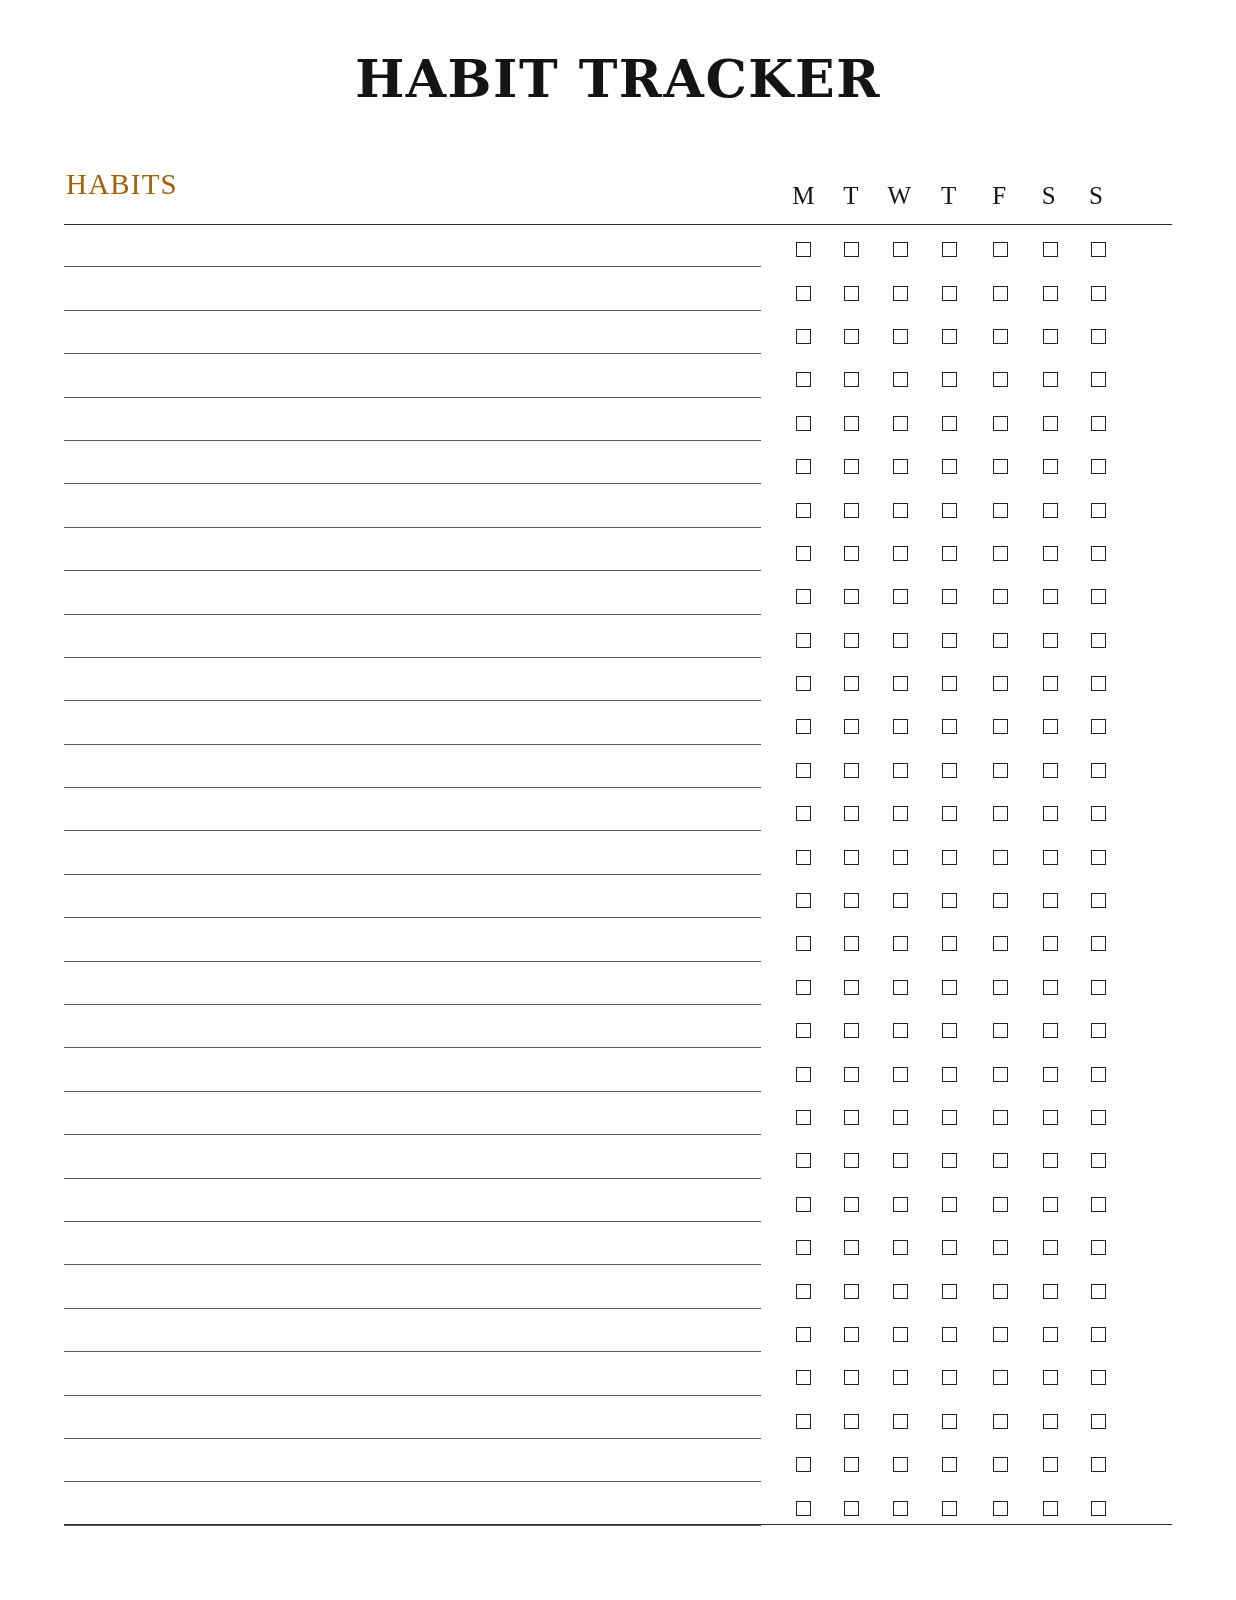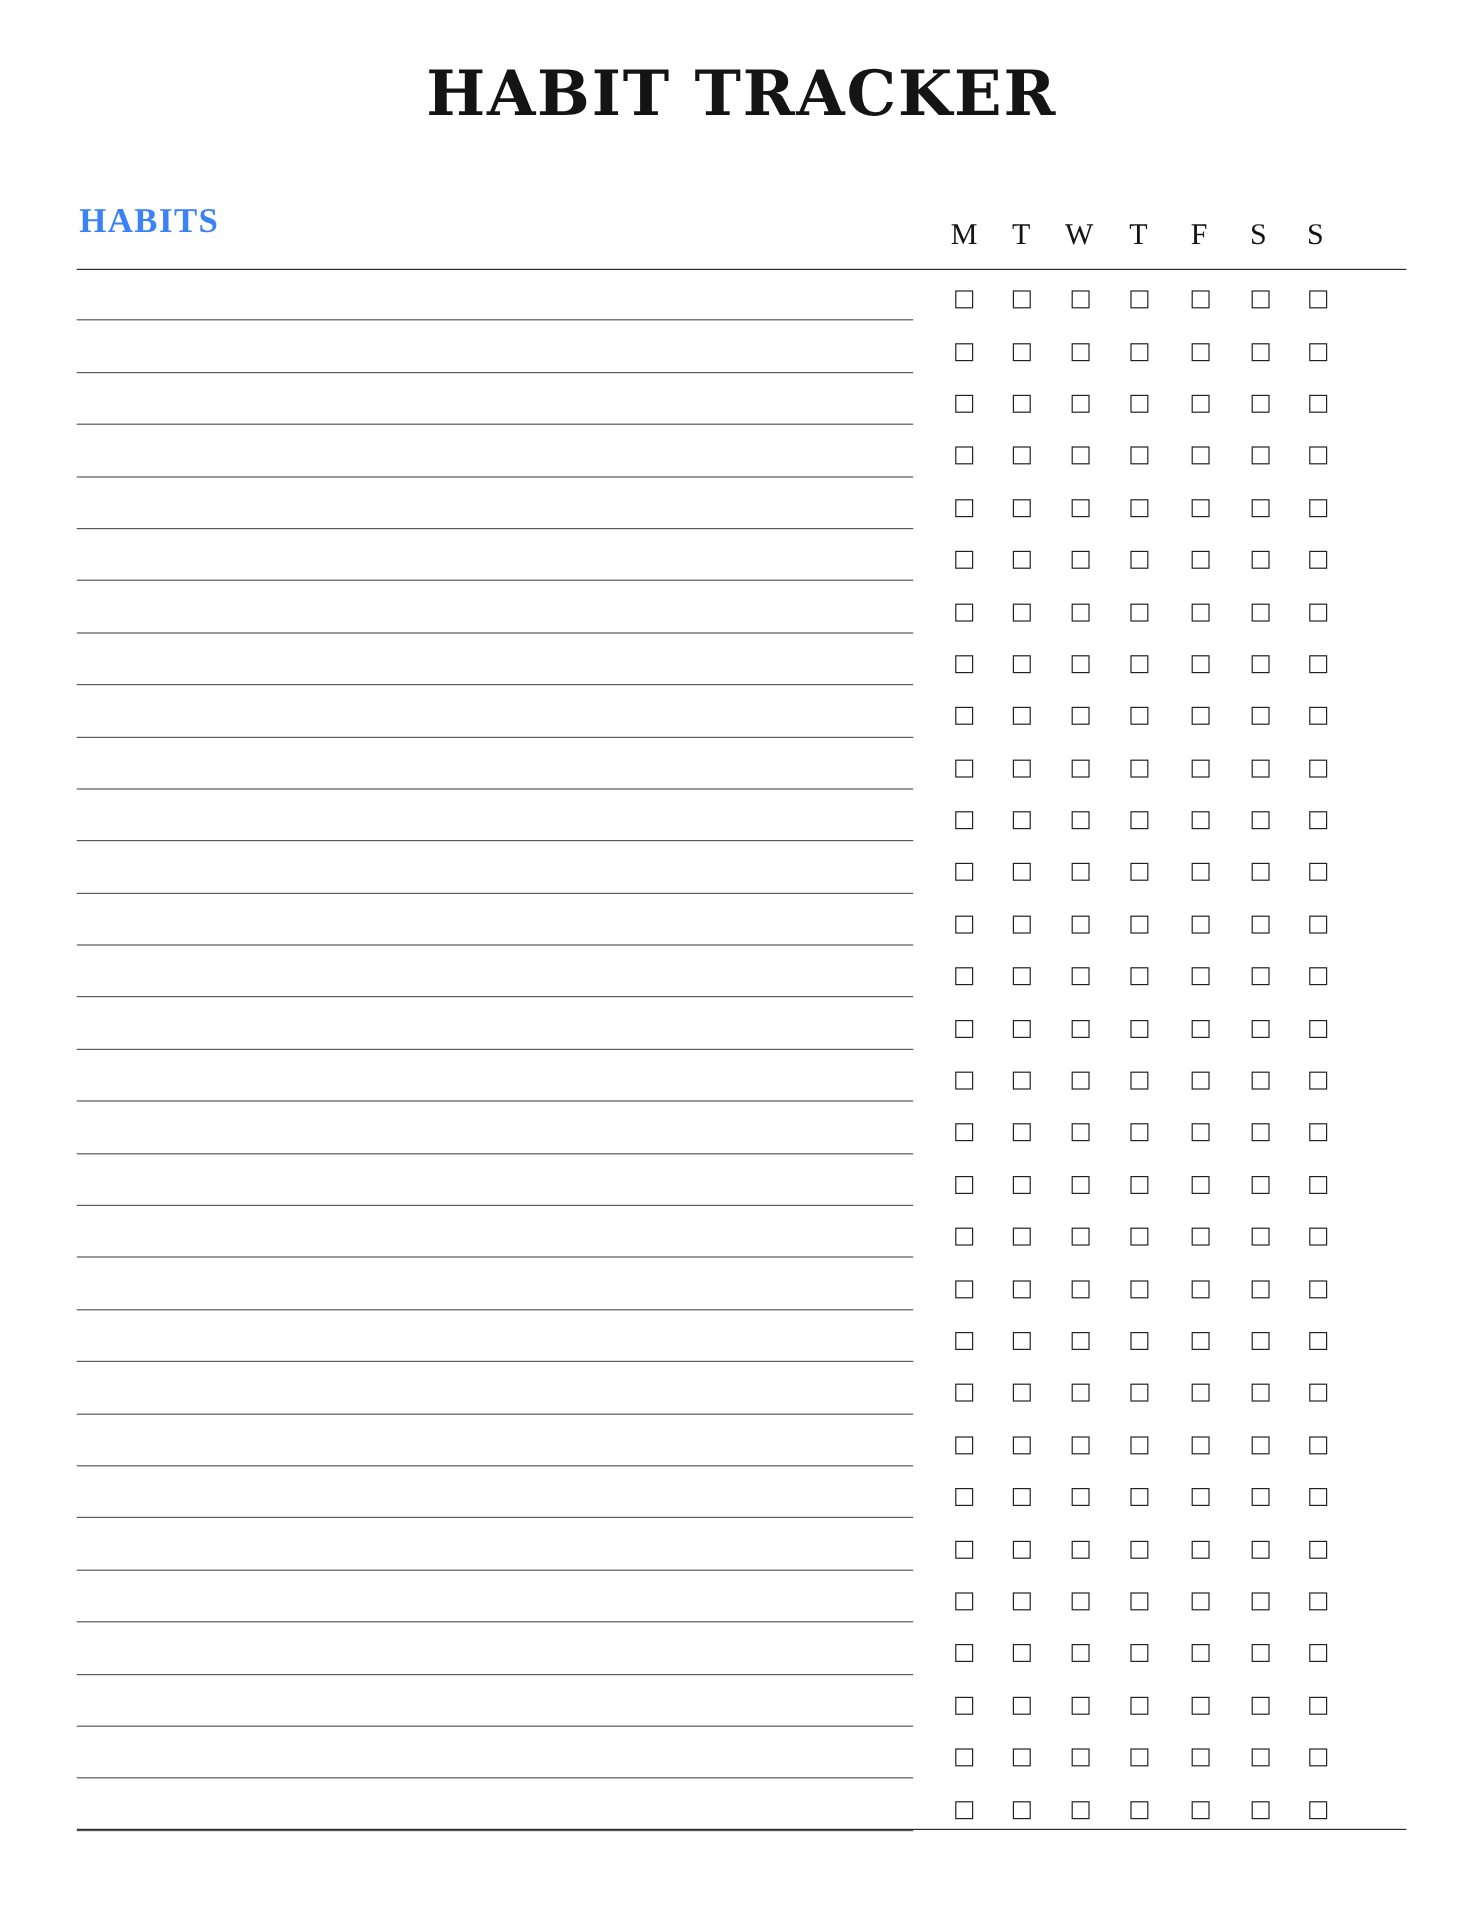--- a/index.html
+++ b/index.html
@@ -33,22 +33,21 @@
     letter-spacing: 1.5px;
     color: #141414;
   }
   .habits-label {
     position: absolute;
     top: 168px;
     left: 66px;
     font-family: "Liberation Serif", serif;
     font-size: 29px;
     letter-spacing: 1.2px;
-    color: #3b82f6;
-    font-weight: bold;
+    color: #a16207;
   }
   .days-row {
     position: absolute;
     top: 182px;
     left: 780px;
     width: 340px;
     display: flex;
     align-items: flex-end;
   }
   .day {

